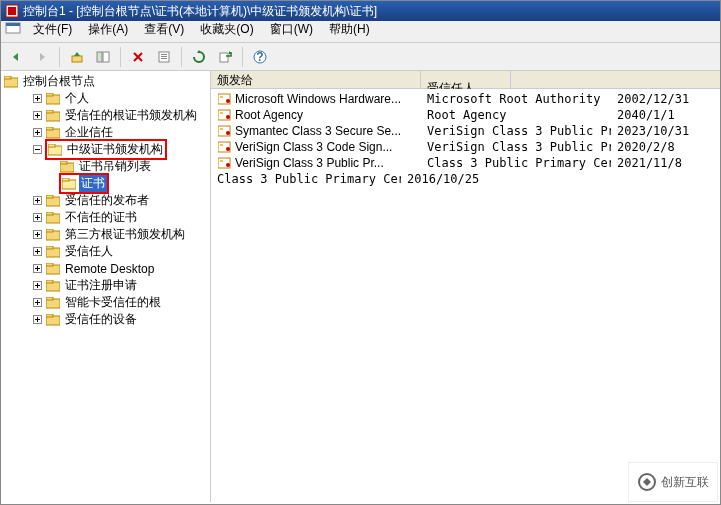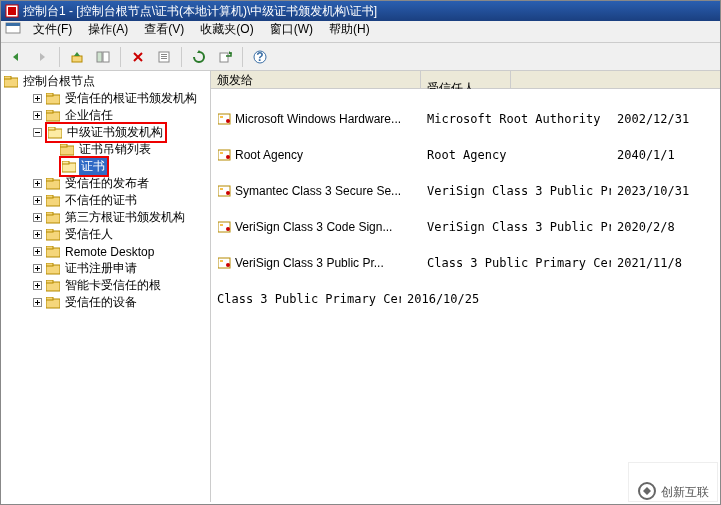--- a/index.html
+++ b/index.html
@@ -18,27 +18,27 @@
 .tree .expander { width: 12px; height: 12px; display: inline-flex; align-items: center; justify-content: center; margin-right: 2px; cursor: pointer; }
 .tree .node-icon { width: 16px; height: 14px; display: inline-flex; align-items: center; justify-content: center; margin-right: 2px; }
 .tree .node-label { padding: 0 2px; }
 .tree .sel { background: #316ac5; color: #fff; }
 .tree .hlt { border: 2px solid #e00; padding: 0; }
 .ind1 { padding-left: 14px; } .ind2 { padding-left: 28px; } .ind3 { padding-left: 42px; }
 .list-pane { flex: 1; display: flex; flex-direction: column; overflow: hidden; }
 .list-header { display: flex; background: #ece9d8; border-bottom: 1px solid #ccc; height: 18px; }
 .list-header div { border-right: 1px solid #ccc; padding: 9px 6px; height: 100%; overflow: hidden; }
 .list-rows { flex: 1; background: #fff; padding: 2px 0; }
-.list-row { display: flex; height: 16px; align-items: center; margin-top: 20px; }
+.list-row { display: flex; height: 16px; align-items: center; }
 .list-row div { padding: 0 6px; overflow: hidden; white-space: nowrap; font-family: monospace; font-size: 12px; }
 .cert-icon { width: 16px; height: 14px; display: inline-flex; align-items: center; justify-content: center; margin-right: 2px; }
 .c0 { width: 210px; display: flex; align-items: center; }
 .c1 { width: 190px; }
 .c2 { width: 90px; }
-.watermark { position: absolute; right: 2px; bottom: 2px; width: 90px; height: 40px; border: 1px solid #eee; background: #fff; display: flex; align-items: flex-end; justify-content: center; color: #555; }
+.watermark { position: absolute; right: 2px; bottom: 2px; width: 90px; height: 40px; border: 1px solid #eee; background: #fff; display: flex; align-items: center; justify-content: center; color: #555; }
 </style>
 </head>
 <body>
 
 <div class="titlebar">
   <svg width="14" height="14">
       <rect x="1" y="1" width="12" height="12" fill="#fff" stroke="#c00"></rect>
       <rect x="3" y="3" width="8" height="8" fill="#c00"></rect>
     </svg>
   <span>控制台1 - [控制台根节点\证书(本地计算机)\中级证书颁发机构\证书]</span>
@@ -138,20 +138,36 @@
               <line x1="2" y1="4.5" x2="7" y2="4.5" stroke="#000"></line>
               <line x1="4.5" y1="2" x2="4.5" y2="7" stroke="#000"></line>
             </svg>
           </span>
         <span class="node-icon">
             <svg width="14" height="12">
               <rect x="0" y="2" width="14" height="9" fill="#f5d67b" stroke="#b58a00"></rect>
               <rect x="0" y="0" width="7" height="3" fill="#f5d67b" stroke="#b58a00"></rect>
             </svg>
           </span>
+        <span class="node-label">个人</span>
+      </li>
+      <li class="ind2">
+        <span class="expander">
+            <svg width="9" height="9">
+              <rect x="0.5" y="0.5" width="8" height="8" fill="#fff" stroke="#888"></rect>
+              <line x1="2" y1="4.5" x2="7" y2="4.5" stroke="#000"></line>
+              <line x1="4.5" y1="2" x2="4.5" y2="7" stroke="#000"></line>
+            </svg>
+          </span>
+        <span class="node-icon">
+            <svg width="14" height="12">
+              <rect x="0" y="2" width="14" height="9" fill="#f5d67b" stroke="#b58a00"></rect>
+              <rect x="0" y="0" width="7" height="3" fill="#f5d67b" stroke="#b58a00"></rect>
+            </svg>
+          </span>
         <span class="node-label">受信任的根证书颁发机构</span>
       </li>
       <li class="ind2">
         <span class="expander">
             <svg width="9" height="9">
               <rect x="0.5" y="0.5" width="8" height="8" fill="#fff" stroke="#888"></rect>
               <line x1="2" y1="4.5" x2="7" y2="4.5" stroke="#000"></line>
               <line x1="4.5" y1="2" x2="4.5" y2="7" stroke="#000"></line>
             </svg>
           </span>

